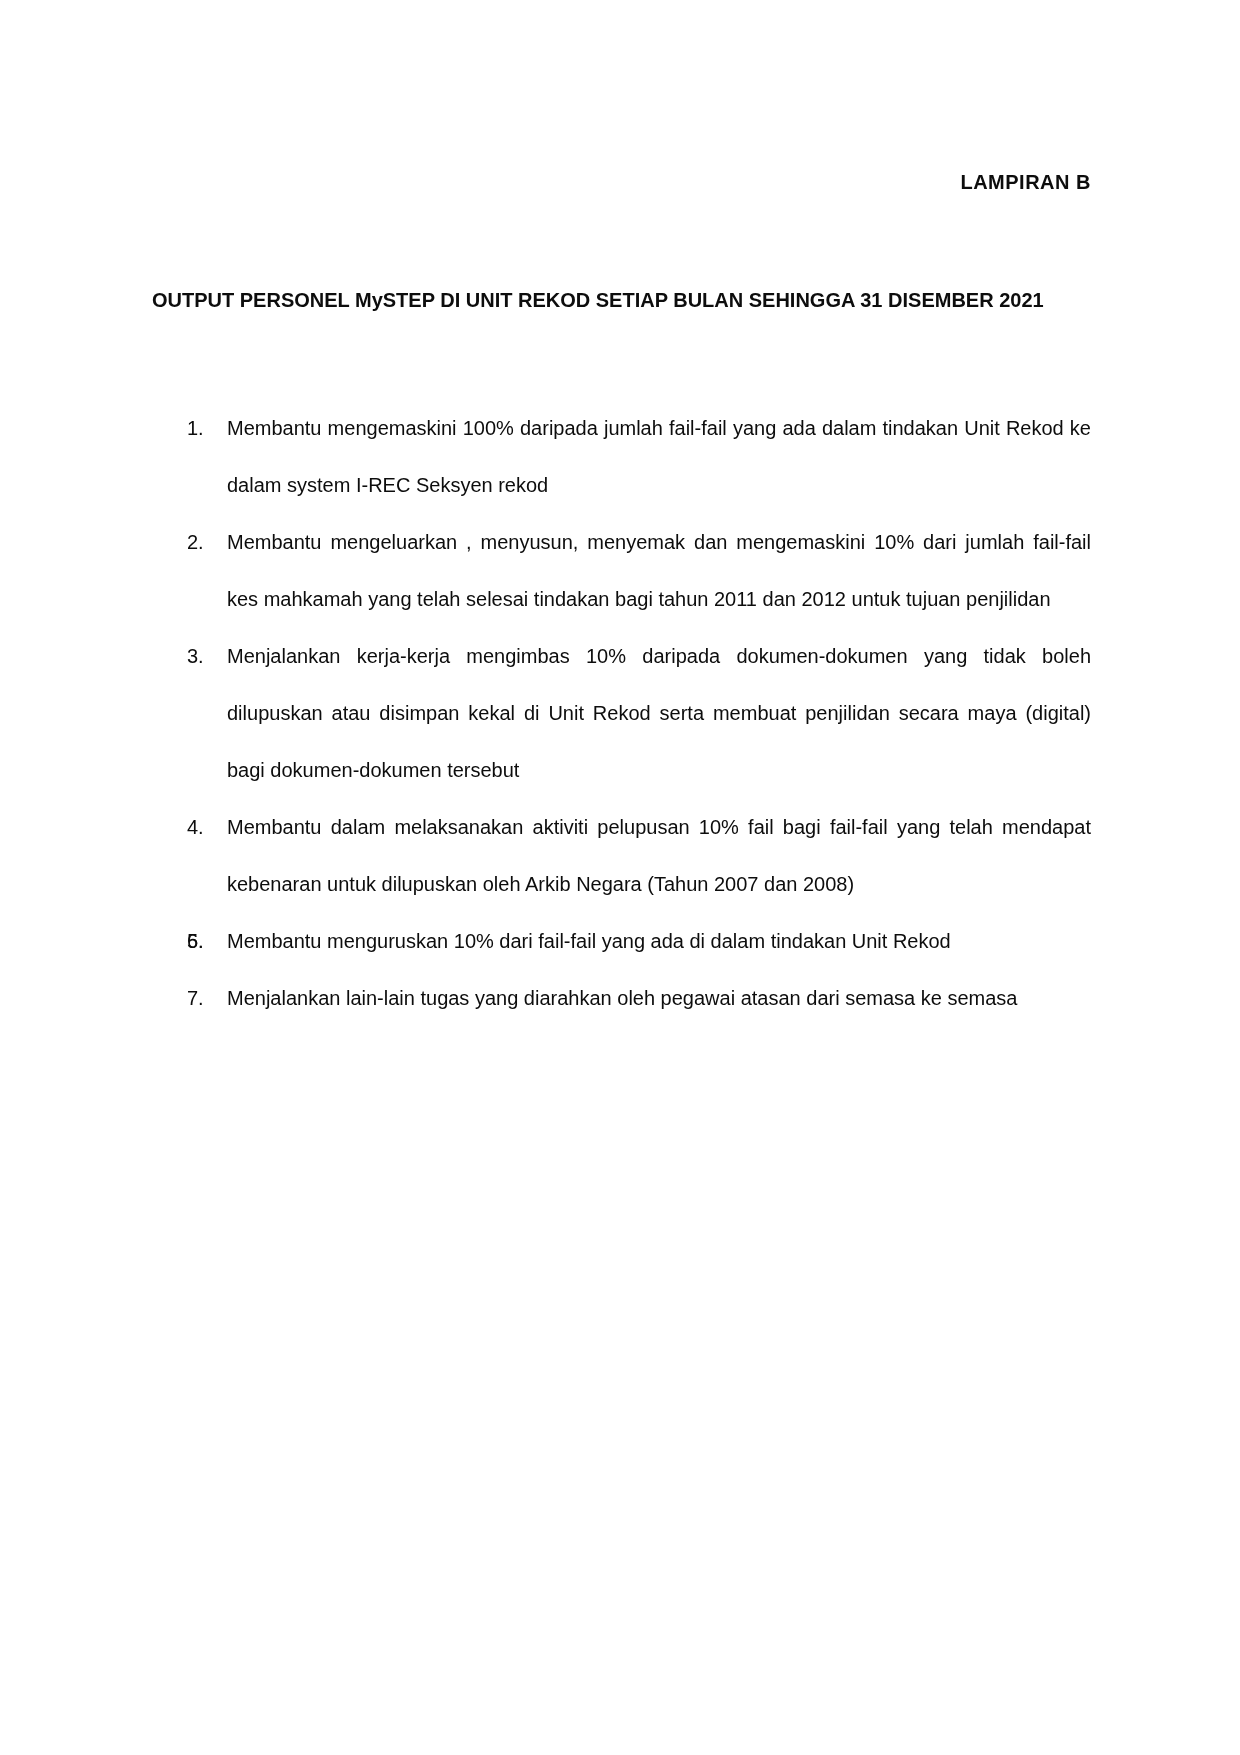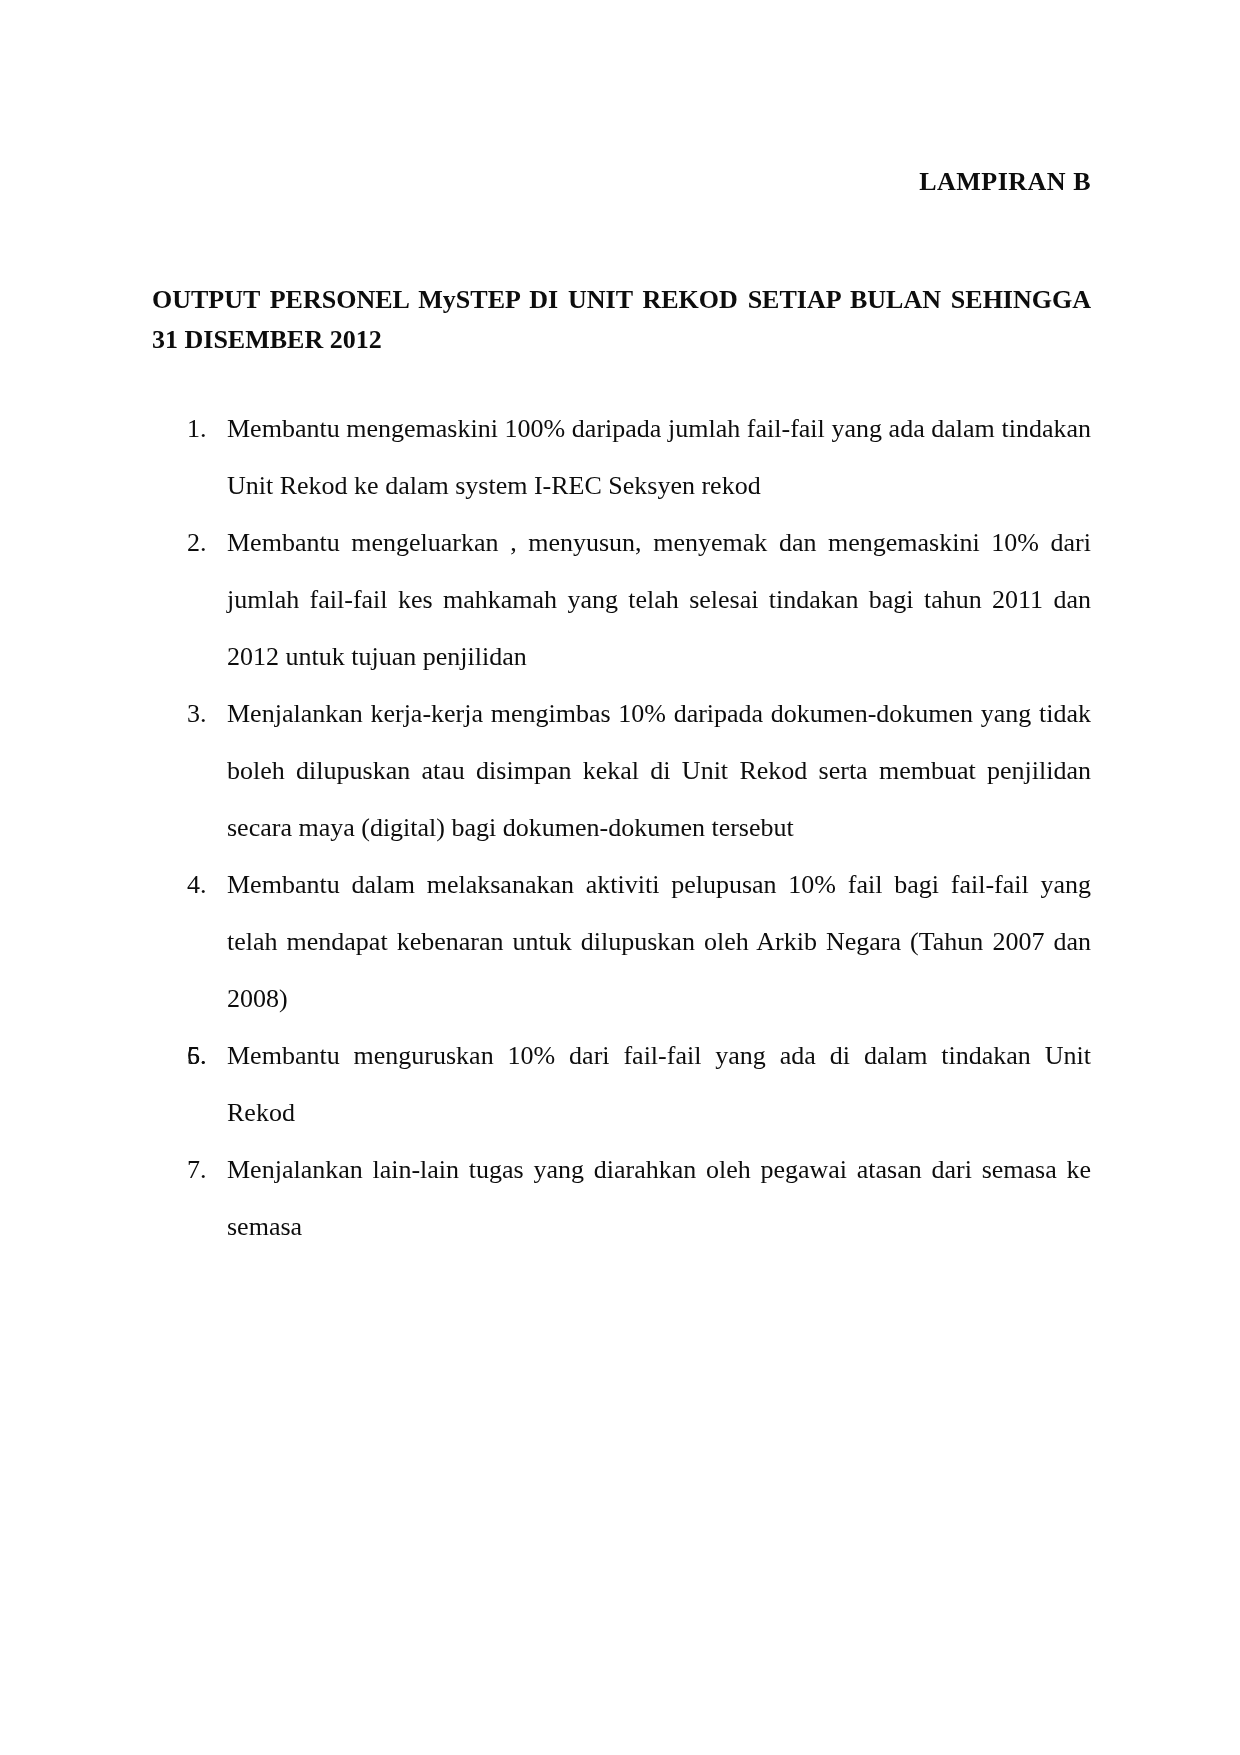--- a/index.html
+++ b/index.html
@@ -1,22 +1,22 @@
 <!DOCTYPE html>
 <html><head>
 <meta charset="utf-8">
 <style>
   html, body { margin: 0; padding: 0; background: #ffffff; }
   .page {
     position: relative;
     width: 1240px;
     height: 1755px;
     background: #ffffff;
-    font-family: Liberation Serif, serif;
-    font-size: 26px;
+    font-family: Liberation Sans, sans-serif;
+    font-size: 20px;
     color: #0d0d0d;
     overflow: hidden;
   }
   .corner-label {
     position: absolute;
     top: 167px;
     left: 152px;
     width: 939px;
     text-align: right;
     font-weight: bold;
@@ -56,21 +56,21 @@
     line-height: 57px;
   }
 </style>
 </head>
 <body>
 
 <div class="page">
 
   <div class="corner-label">LAMPIRAN B</div>
 
-  <div class="doc-title">OUTPUT PERSONEL MySTEP DI UNIT REKOD SETIAP BULAN SEHINGGA 31 DISEMBER 2012</div>
+  <div class="doc-title">OUTPUT PERSONEL MySTEP DI UNIT REKOD SETIAP BULAN SEHINGGA 31 DISEMBER 2021</div>
 
   <ol class="task-list">
     <li>
       <span class="item-num">1.</span>
       <span class="item-text">Membantu mengemaskini 100% daripada jumlah fail-fail yang ada dalam tindakan Unit Rekod ke dalam system I-REC Seksyen rekod</span>
     </li>
     <li>
       <span class="item-num">2.</span>
       <span class="item-text">Membantu mengeluarkan , menyusun, menyemak dan mengemaskini 10% dari jumlah fail-fail kes mahkamah yang telah selesai tindakan bagi tahun 2011 dan 2012 untuk tujuan penjilidan</span>
     </li>

